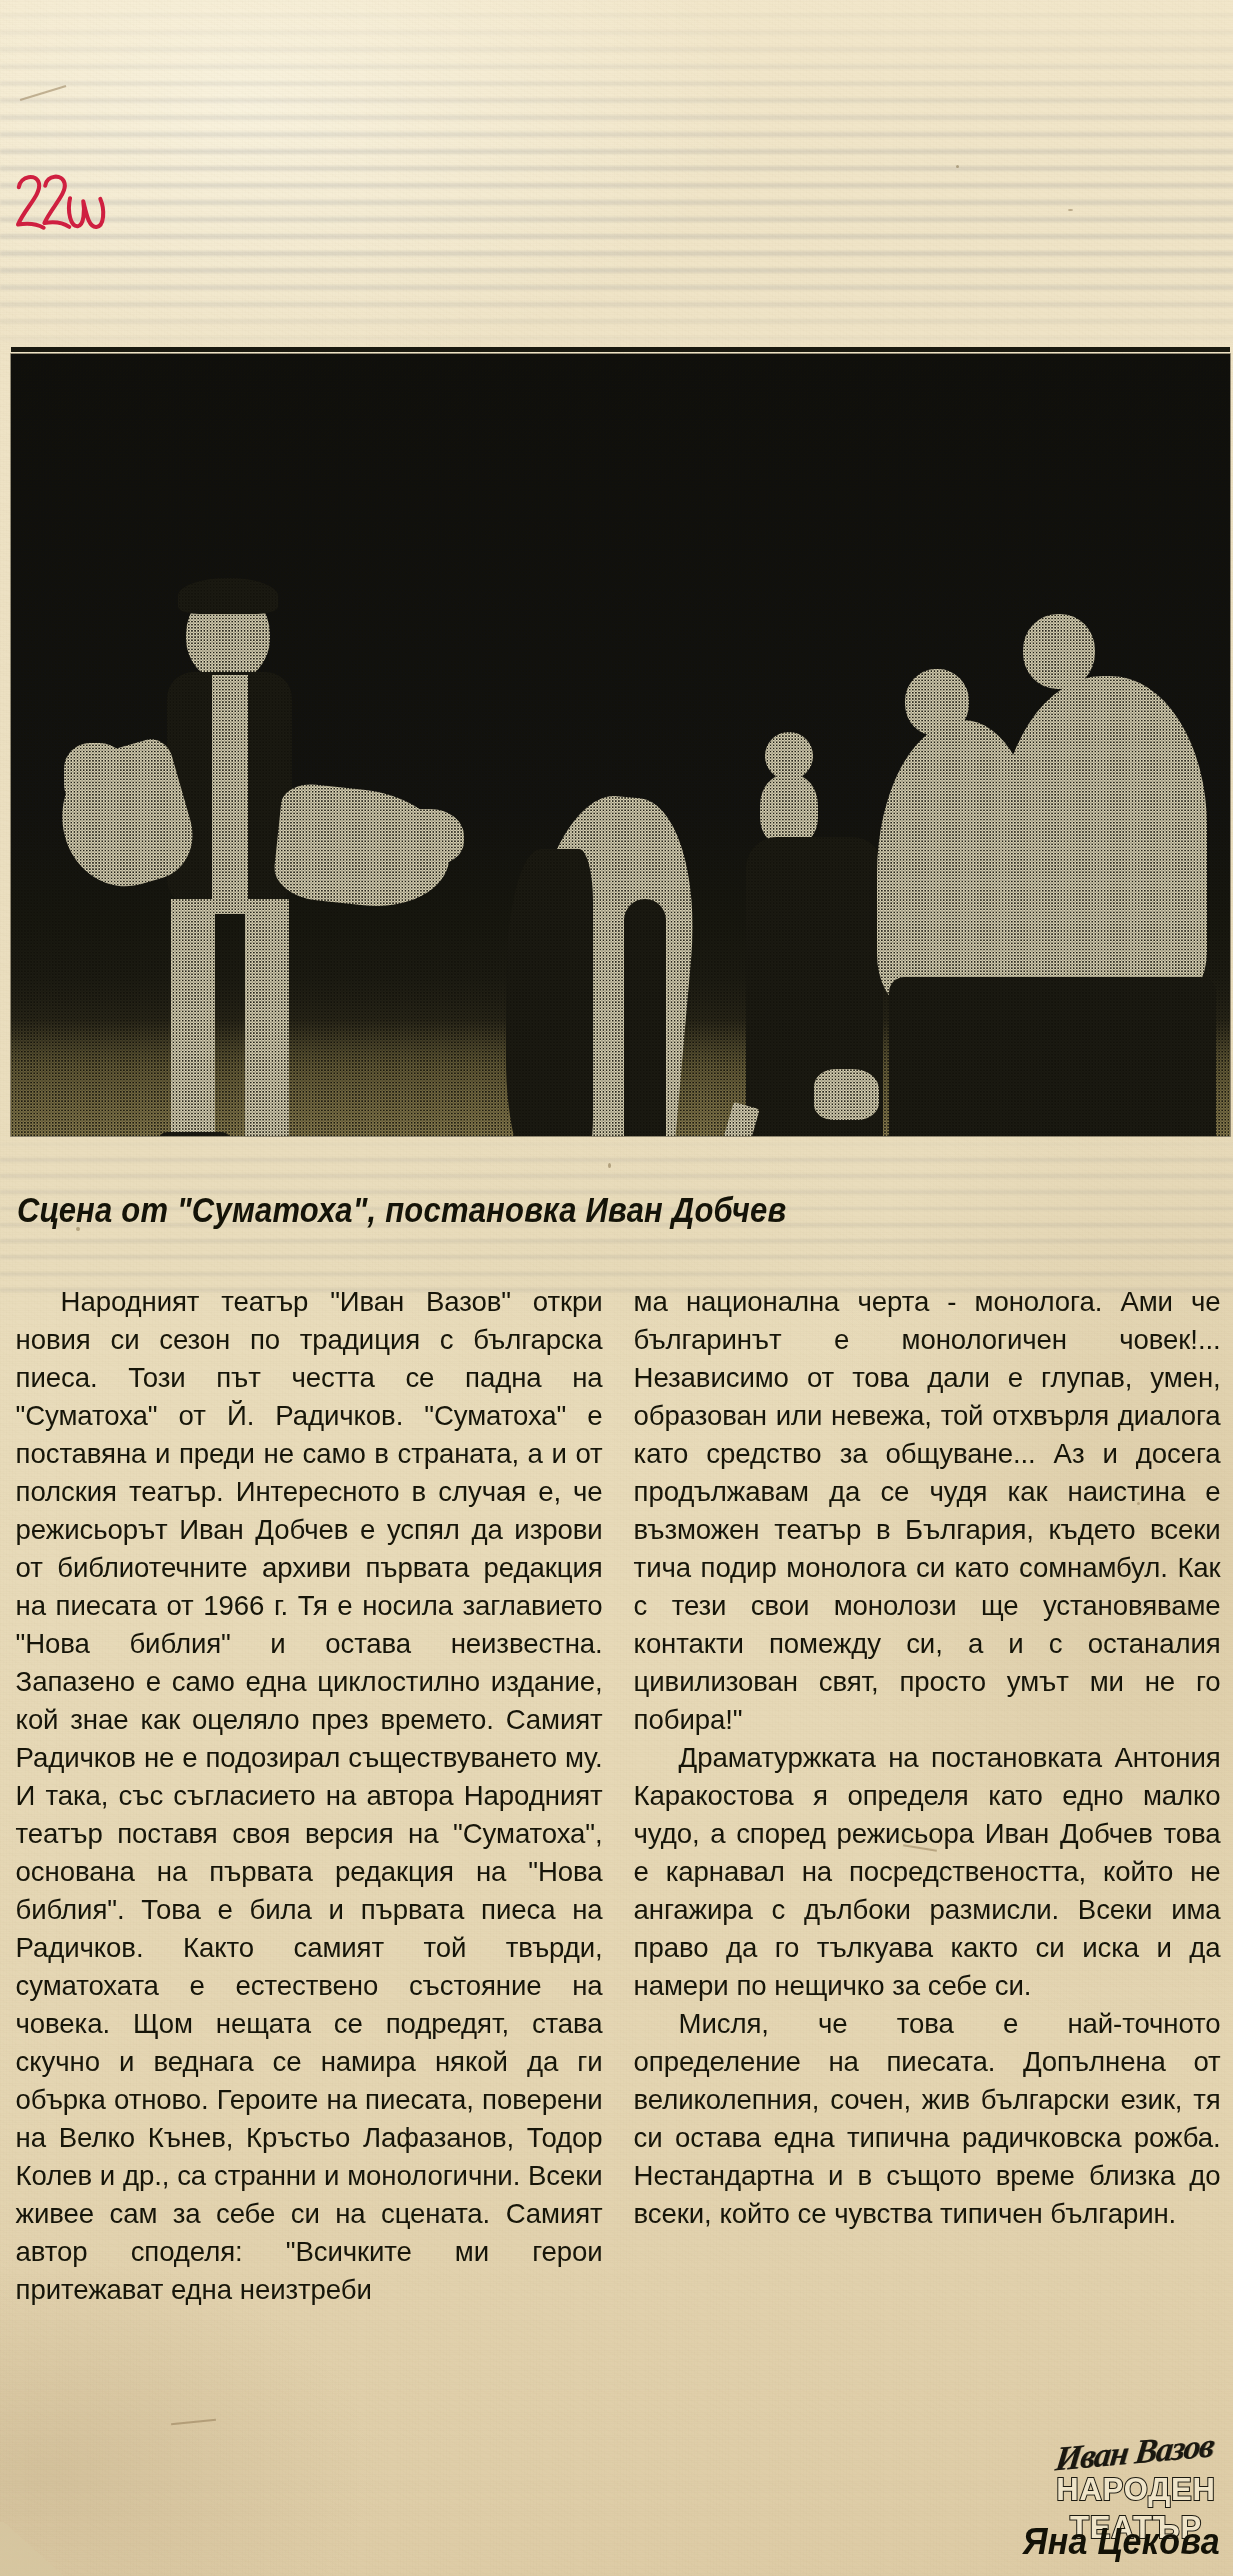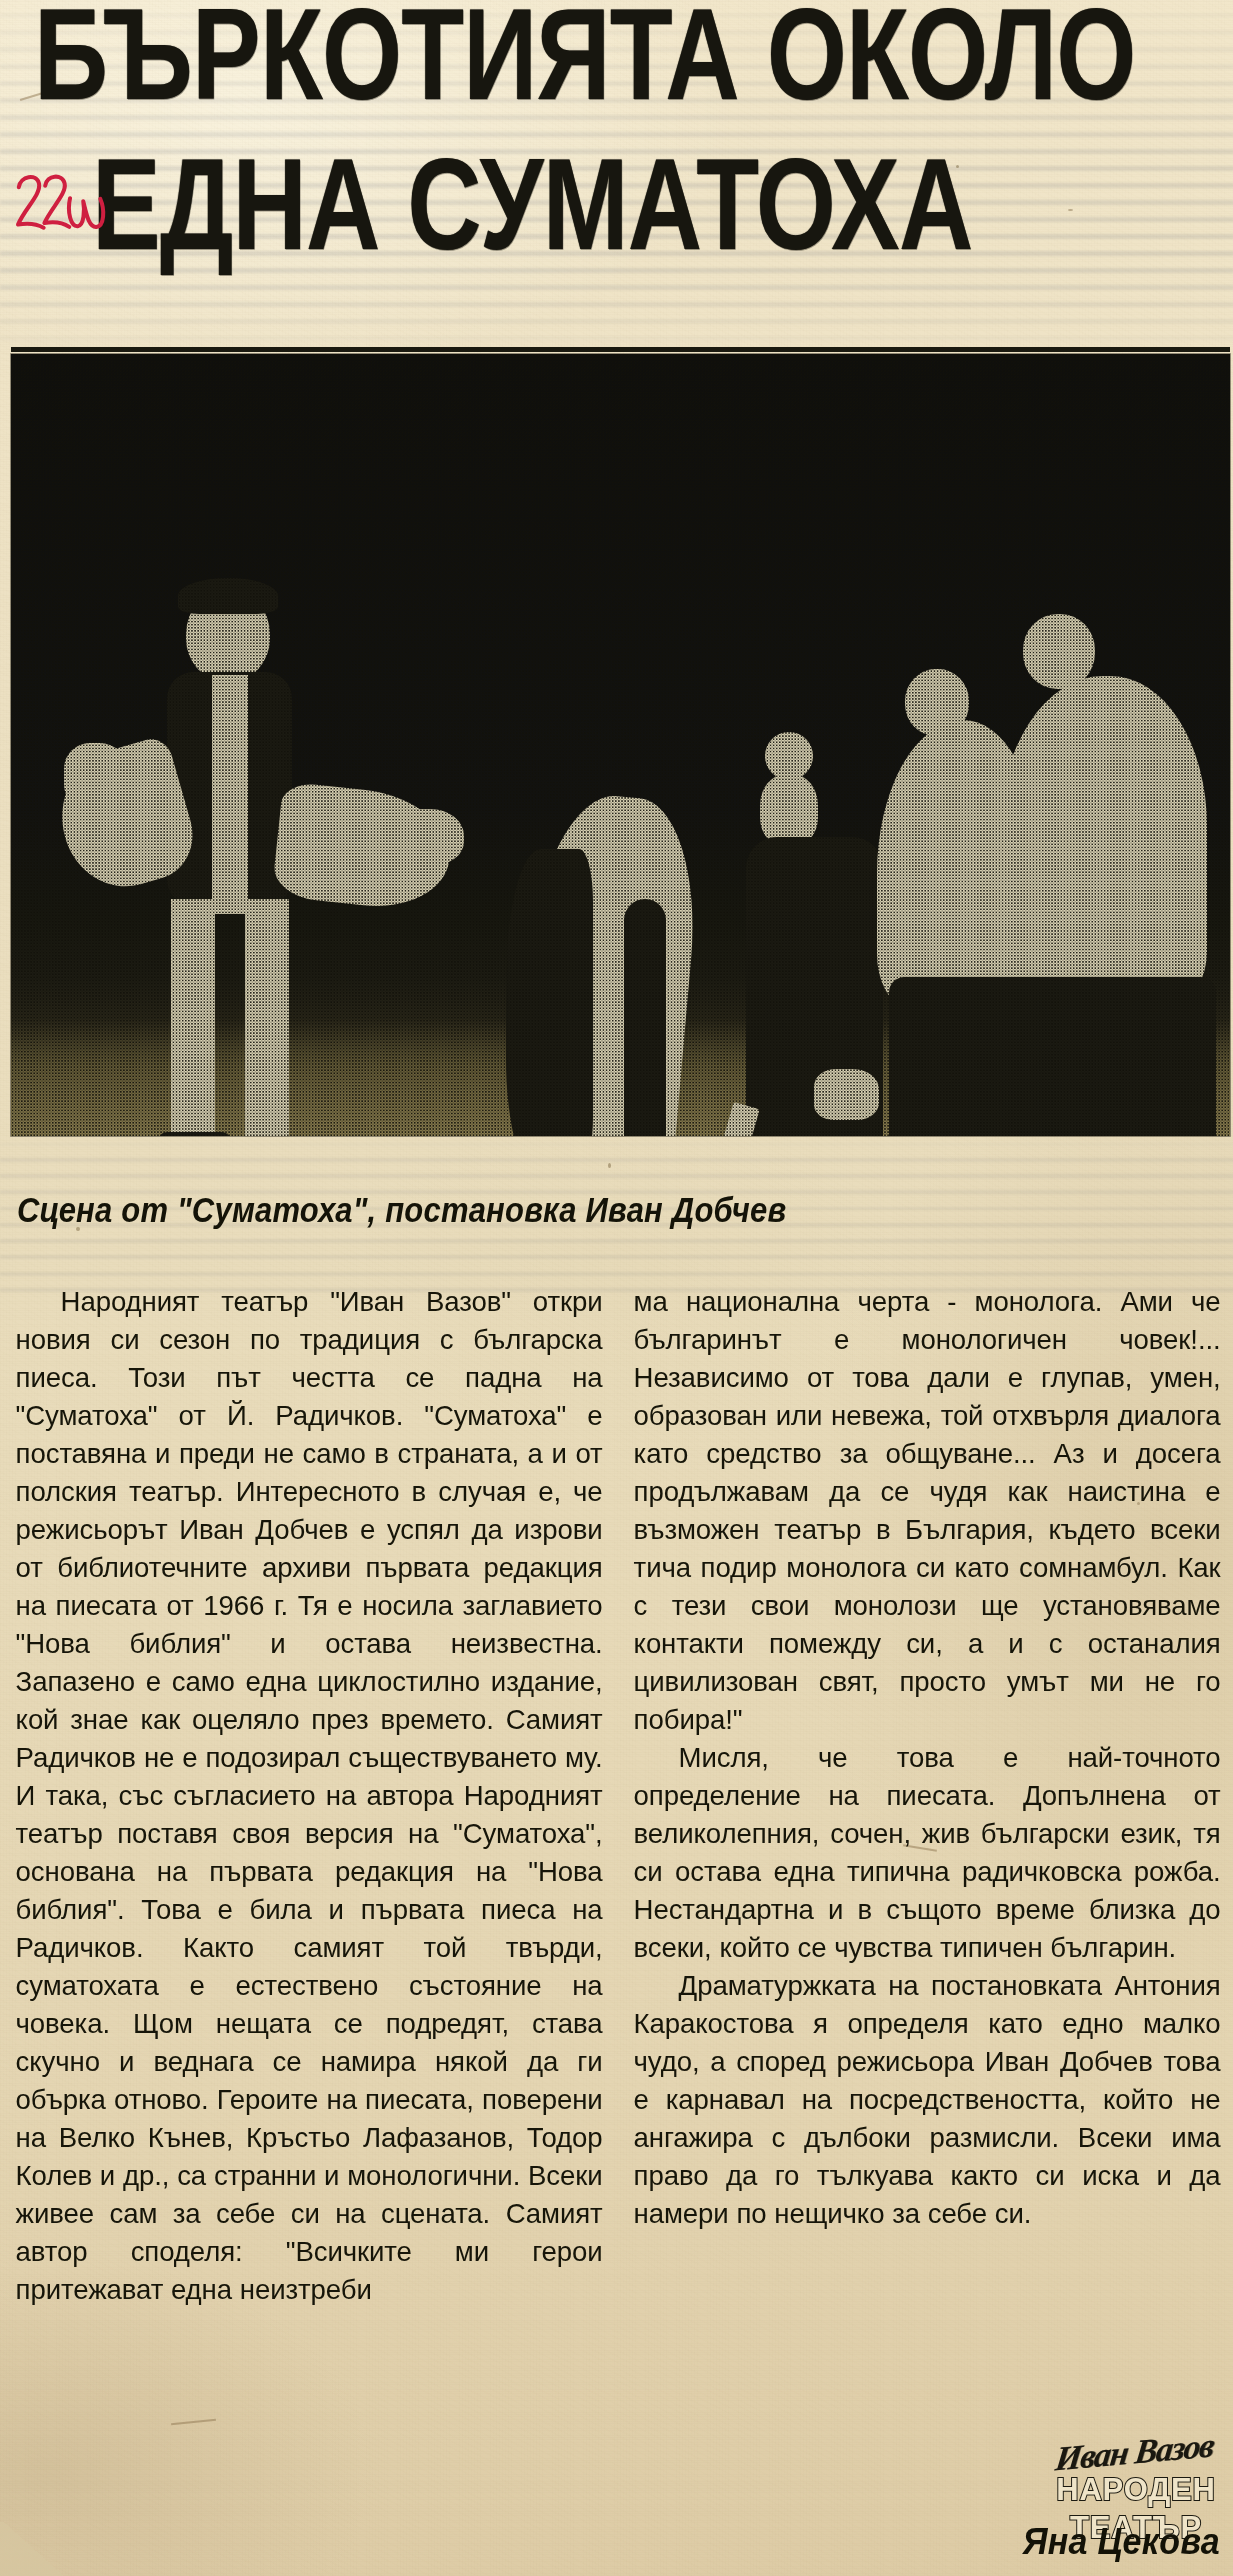--- a/index.html
+++ b/index.html
@@ -205,24 +205,20 @@
 <div class="speck" style="left:1018px;top:467px;width:3.1px;height:3.1px;opacity:.4;"></div>
 <div class="speck" style="left:76px;top:1227px;width:3.9px;height:3.9px;opacity:.5;"></div>
 <div class="speck" style="left:608px;top:1163px;width:3.1px;height:5.4px;opacity:.5;"></div>
 <div class="speck" style="left:1137px;top:1502px;width:3.1px;height:3.1px;opacity:.4;"></div>
 <div class="fiber" style="left:18.7px;top:92px;width:48px;height:1.6px;transform:rotate(-17deg);"></div>
 <div class="fiber" style="left:903px;top:1847px;width:34px;height:1.6px;transform:rotate(9deg);"></div>
 <div class="fiber" style="left:171px;top:2421px;width:45px;height:1.6px;transform:rotate(-6deg);"></div>
 
 <div id="sheet">
 
-  <div id="headline">
-    <div class="hl-line" id="hl1">БЪРКОТИЯТА ОКОЛО</div>
-    <div class="hl-line" id="hl2">ЕДНА СУМАТОХА</div>
-  </div>
 
   <svg id="handmark" viewBox="0 0 130 104" aria-hidden="true">
     <g fill="none" stroke="#cf1f40" stroke-width="5.2" stroke-linecap="round" stroke-linejoin="round">
       <path d="M10 26 C12 11, 33 8, 36 21 C39 35, 18 53, 9 74 C20 72, 33 73, 42 78"></path>
       <path d="M44 24 C46 10, 66 8, 69 21 C72 34, 52 52, 43 72 C54 70, 66 71, 75 77"></path>
       <path d="M76 40 C72 58, 77 77, 86 76 C94 75, 95 56, 93 44 C97 60, 100 78, 110 77 C120 76, 121 55, 115 41"></path>
     </g>
   </svg>
 
   <div id="photo-top-rule"></div>
@@ -268,22 +264,22 @@
   </div>
 
   <div id="caption">Сцена от "Суматоха", постановка  Иван Добчев</div>
 
   <div id="body">
     <div class="col">
       <p>Народният театър "Иван Вазов" откри новия си сезон по традиция с българска пиеса. Този път честта се падна на "Суматоха" от Й. Радичков. "Суматоха" е поставяна и преди не само в страната, а и от полския театър. Интересното в случая е, че режисьорът Иван Добчев е успял да изрови от библиотечните архиви първата редакция на пиесата от 1966 г. Тя е носила заглавието "Нова биб­лия" и остава неизвестна. Запазе­но е само една циклостилно изда­ние, кой знае как оцеляло през вре­мето. Самият Радичков не е подози­рал съществуването му. И така, със съгласието на автора Народният те­атър поставя своя версия на "Сума­тоха", основана на първата редак­ция на "Нова библия". Това е била и първата пиеса на Радичков. Както самият той твърди, суматохата е ес­тествено състояние на човека. Щом нещата се подредят, става скучно и веднага се намира някой да ги обър­ка отново. Героите на пиесата, по­верени на Велко Кънев, Кръстьо Ла­фазанов, Тодор Колев и др., са странни и монологични. Всеки жи­вее сам за себе си на сцената. Са­мият автор споделя: "Всичките ми герои притежават една неизтреби­</p>
     </div>
     <div class="col">
       <p class="cont">ма национална черта - монолога. Ами че българинът е монологичен човек!... Независимо от това дали е глупав, умен, образован или неве­жа, той отхвърля диалога като сре­дство за общуване... Аз и досега продължавам да се чудя как наисти­на е възможен театър в България, където всеки тича подир монолога си като сомнамбул. Как с тези свои монолози ще установяваме контак­ти помежду си, а и с останалия ци­вилизован свят, просто умът ми не го побира!"</p>
+      <p>Драматуржката на постановката Антония Каракостова я определя ка­то едно малко чудо, а според режи­сьора Иван Добчев това е карнавал на посредствеността, който не анга­жира с дълбоки размисли. Всеки има право да го тълкуава както си иска и да намери по нещичко за себе си.</p>
       <p>Мисля, че това е най-точното определение на пиесата. Допълнена от великолепния, сочен, жив бъл­гарски език, тя си остава една типи­чна радичковска рожба. Нестандар­тна и в същото време близка до всеки, който се чувства типичен бъл­гарин.</p>
-      <p>Драматуржката на постановката Антония Каракостова я определя ка­то едно малко чудо, а според режи­сьора Иван Добчев това е карнавал на посредствеността, който не анга­жира с дълбоки размисли. Всеки има право да го тълкуава както си иска и да намери по нещичко за себе си.</p>
     </div>
   </div>
 
   <div id="logo">
     <div class="script">Иван Вазов</div>
     <div class="lw lw1">НАРОДЕН</div>
     <div class="lw lw2">ТЕАТЪР</div>
   </div>
 
   <div id="byline">Яна Цекова</div>

